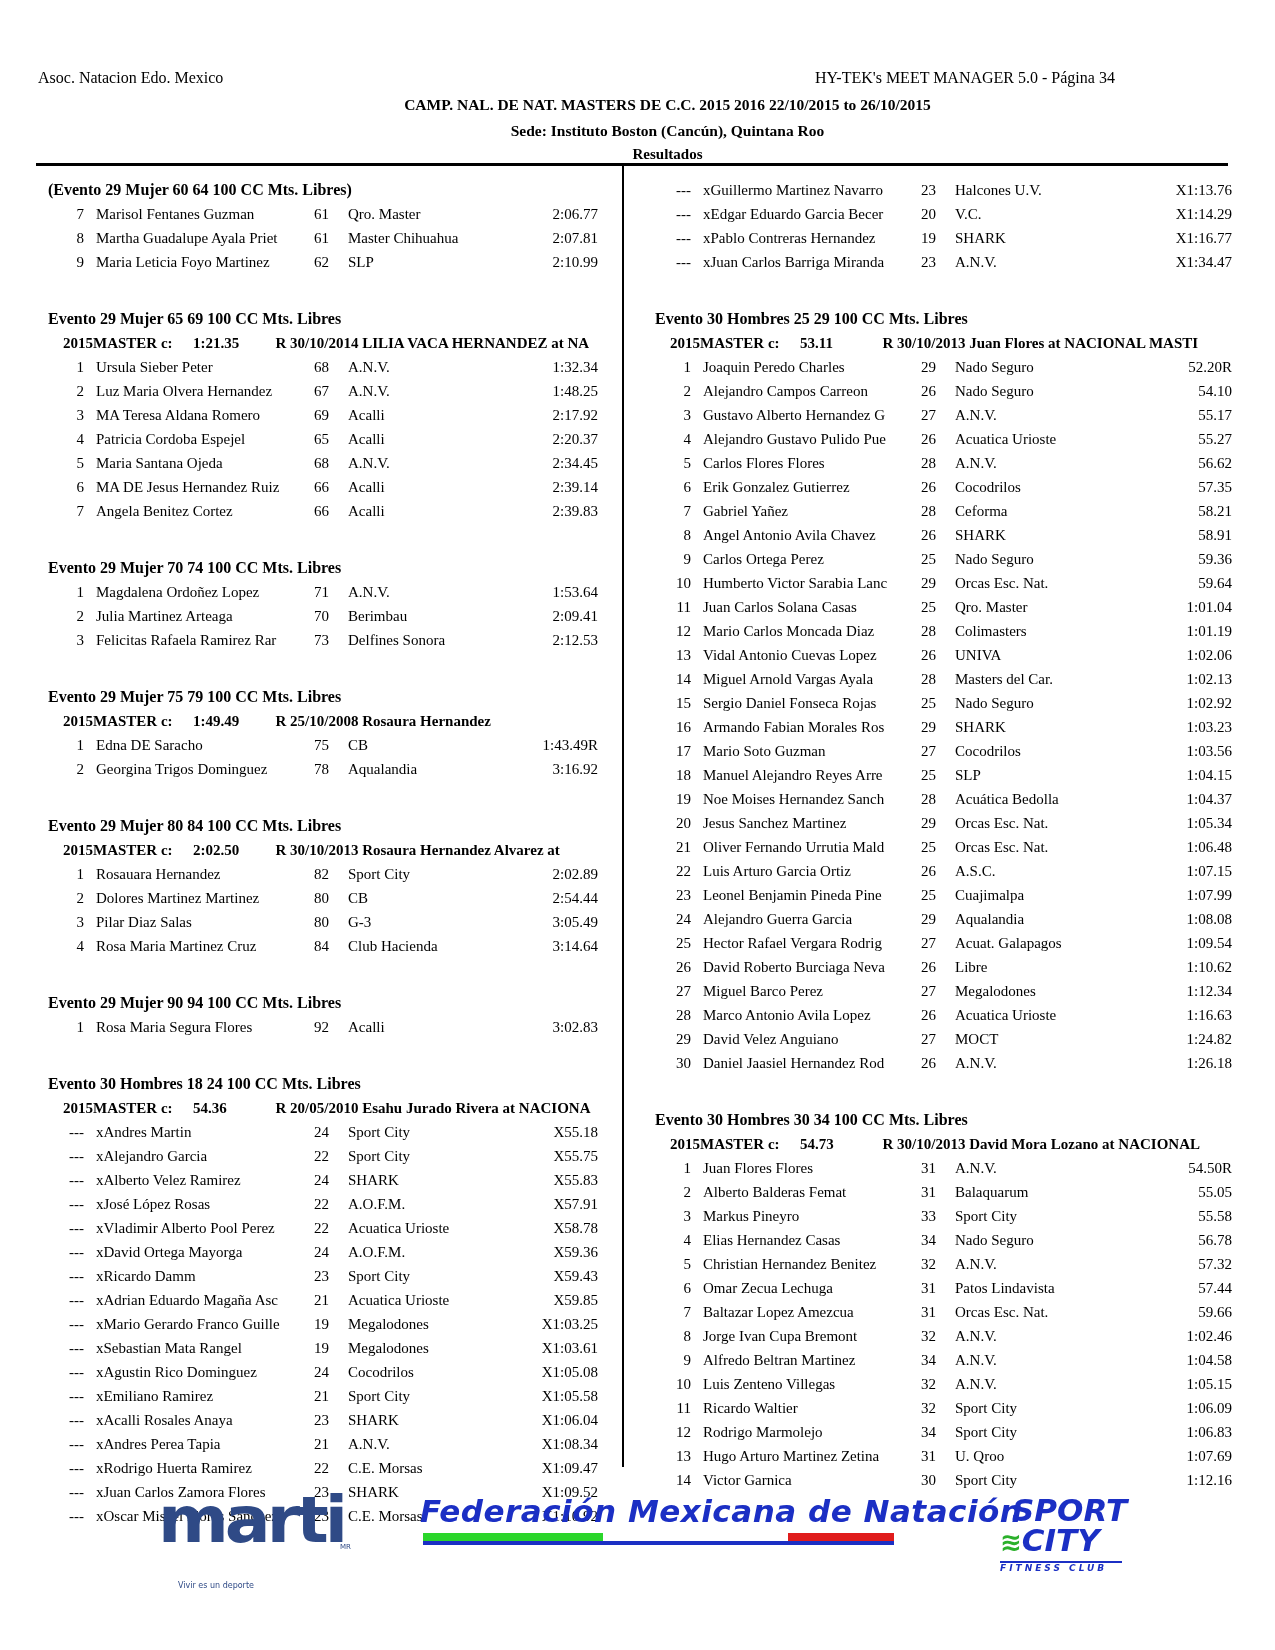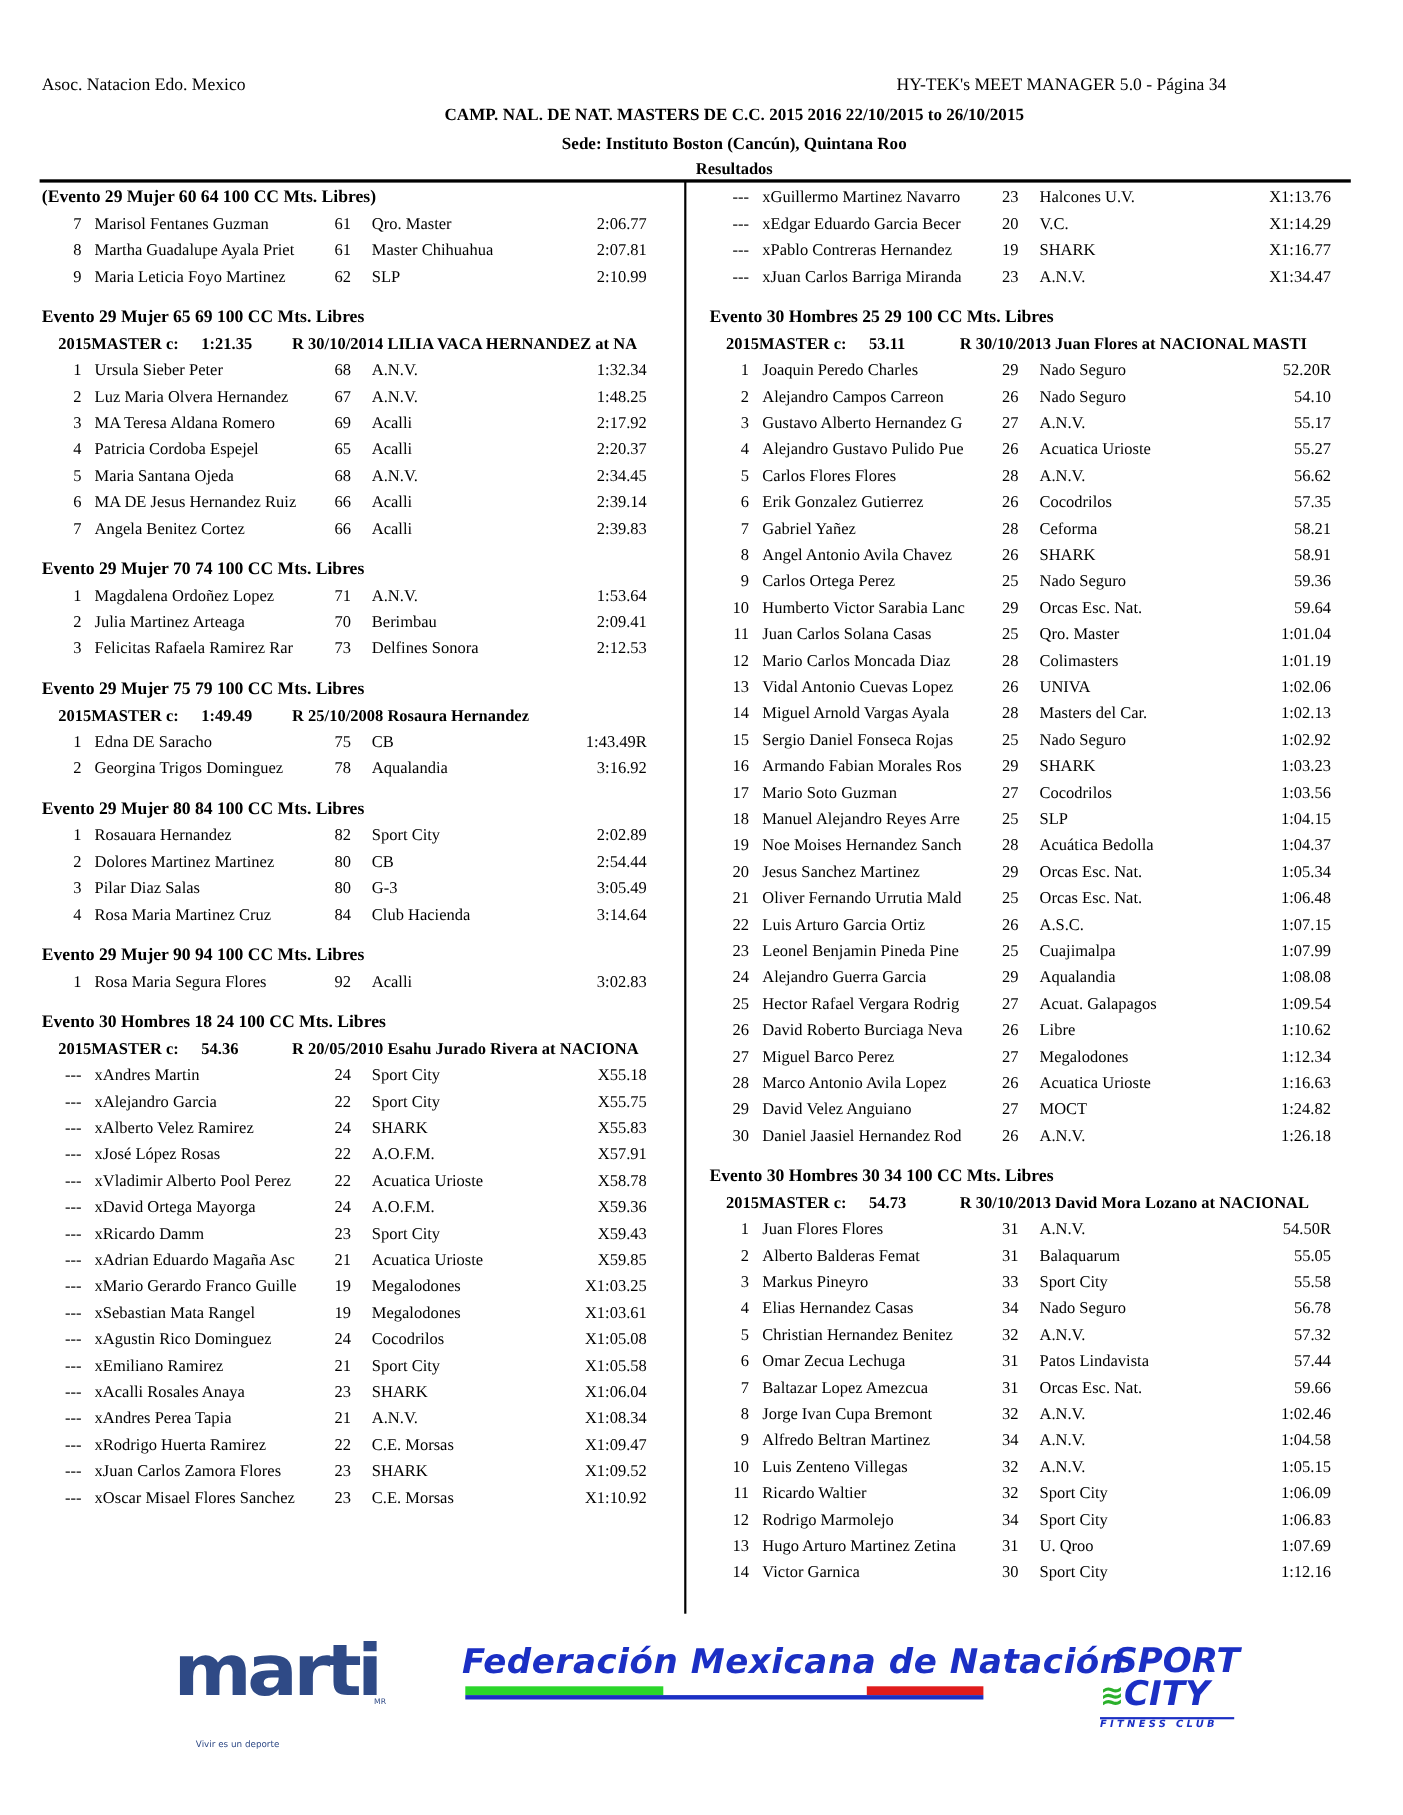--- a/index.html
+++ b/index.html
@@ -13,33 +13,33 @@
   .hdr-line.l1 { top: 96px; left: 30px; }
   .hdr-line.l2 { top: 122px; left: 30px; }
   .hdr-line.l3 { top: 146px; left: 30px; font-size: 15px; }
   .rule-top { position: absolute; left: 36px; top: 163px; width: 1192px; height: 3px; background: #000; }
   .rule-mid { position: absolute; left: 622px; top: 165px; width: 2px; height: 1302px; background: #000; }
 
   .col { position: absolute; top: 168px; }
   .col.left { left: 38px; width: 580px; }
   .col.right { left: 645px; width: 585px; }
 
-  .evt { margin: 0; }
+  .evt { margin: 10px; }
   .evt-title { font-weight: bold; font-size: 16px; height: 24px; line-height: 24px; white-space: nowrap; }
   .record { font-weight: bold; font-size: 15px; height: 24px; line-height: 24px; white-space: nowrap; overflow: hidden; padding-left: 15px; }
   .record .rlbl { display: inline-block; width: 130px; }
   .record .rtime { display: inline-block; width: 75px; }
   .row { font-size: 15px; height: 24px; line-height: 24px; white-space: nowrap; position: relative; }
   .row span { position: absolute; top: 0; overflow: hidden; }
   .c-place { left: 0; width: 36px; text-align: right; }
   .c-name { left: 48px; width: 200px; }
   .c-age { left: 266px; width: 24px; }
   .c-team { left: 300px; width: 170px; }
   .c-time { left: 440px; width: 110px; text-align: right; }
-  .right .c-time { left: 440px; width: 125px; font-family: Liberation Serif, serif; }
+  .right .c-time { left: 452px; width: 125px; font-family: Liberation Serif, serif; }
   .gap { height: 13px; }
 
   .sponsors { position: absolute; top: 1475px; left: 0; width: 1011px; height: 120px; }
   .marti { position: absolute; left: 158px; top: 10px; width: 190px; height: 80px; }
   .marti-word { font-family: "DejaVu Sans", sans-serif; font-weight: bold; font-size: 68px; color: #2f4a86; letter-spacing: -4px; line-height: 70px; transform: scaleY(0.95); }
   .marti-mr { position: absolute; left: 182px; top: 58px; font-size: 7px; font-family: "DejaVu Sans", sans-serif; color: #2f4a86; }
   .marti-slogan { position: absolute; left: 20px; top: 96px; font-size: 8px; font-family: "DejaVu Sans", sans-serif; color: #2f4a86; white-space: nowrap; }
   .fmn { position: absolute; left: 420px; top: 18px; width: 520px; }
   .fmn-word { font-family: "DejaVu Sans", sans-serif; font-weight: bold; font-style: italic; font-size: 31px; color: #1b2fc4; white-space: nowrap; letter-spacing: 0.5px; }
   .fmn-bar { position: relative; height: 12px; margin-top: 4px; width: 475px; }
@@ -183,20 +183,21 @@
         <span class="c-place">2</span>
         <span class="c-name">Georgina Trigos Dominguez</span>
         <span class="c-age">78</span>
         <span class="c-team">Aqualandia</span>
         <span class="c-time">3:16.92</span>
       </div>
     </div>
     <div class="gap"></div>
     <div class="evt">
       <div class="evt-title">Evento 29  Mujer 80 84 100 CC Mts. Libres</div>
+      <div class="record"><span class="rlbl">2015MASTER c:</span><span class="rtime">2:02.50</span><span>&nbsp;&nbsp;</span><span>R  30/10/2013   Rosaura Hernandez  Alvarez at</span></div>
       <div class="row">
         <span class="c-place">1</span>
         <span class="c-name">Rosauara Hernandez</span>
         <span class="c-age">82</span>
         <span class="c-team">Sport City</span>
         <span class="c-time">2:02.89</span>
       </div>
       <div class="row">
         <span class="c-place">2</span>
         <span class="c-name">Dolores Martinez Martinez</span>

